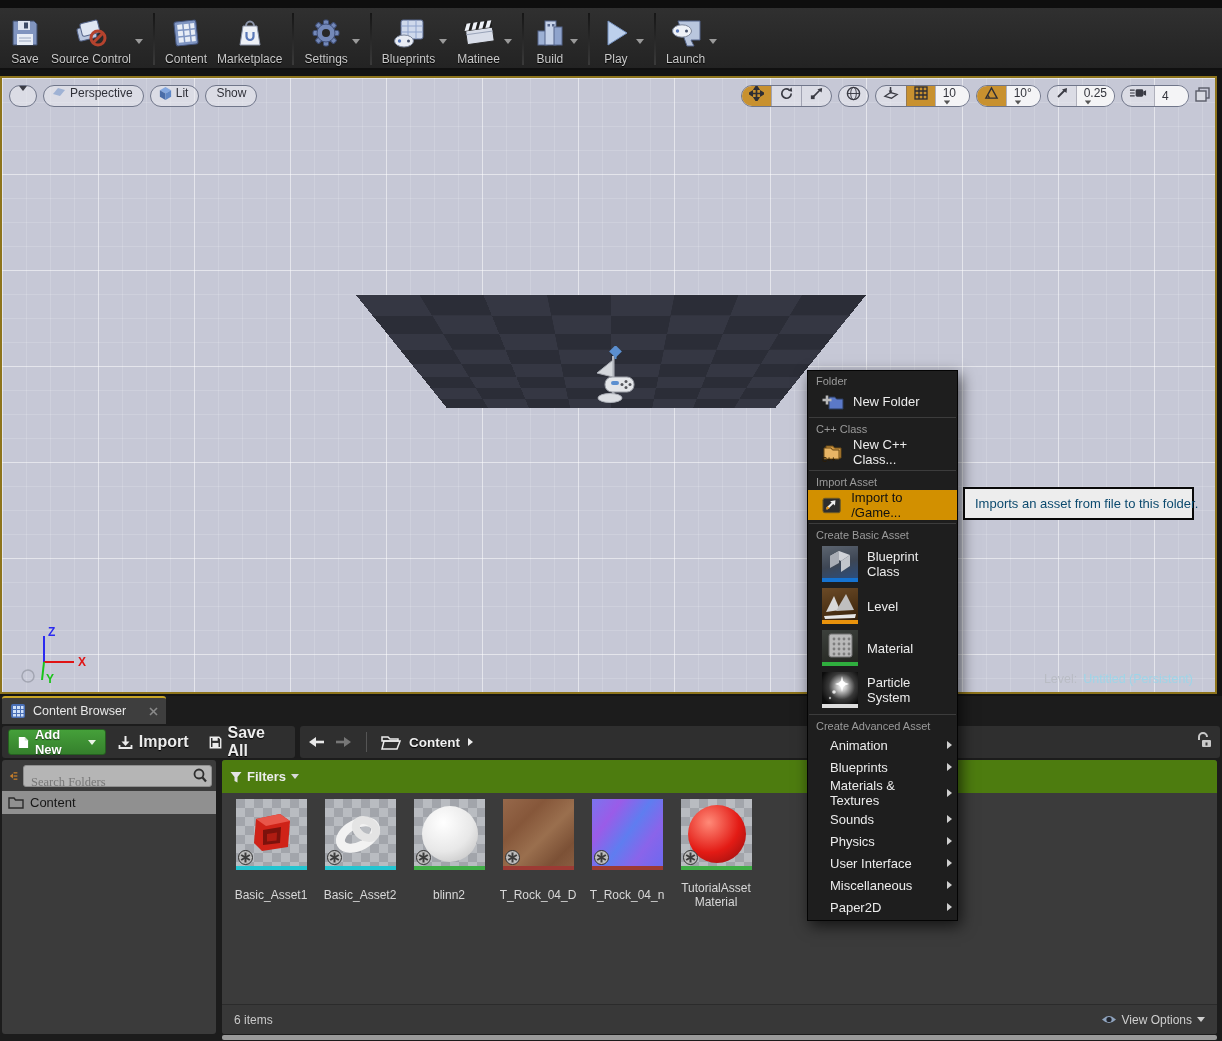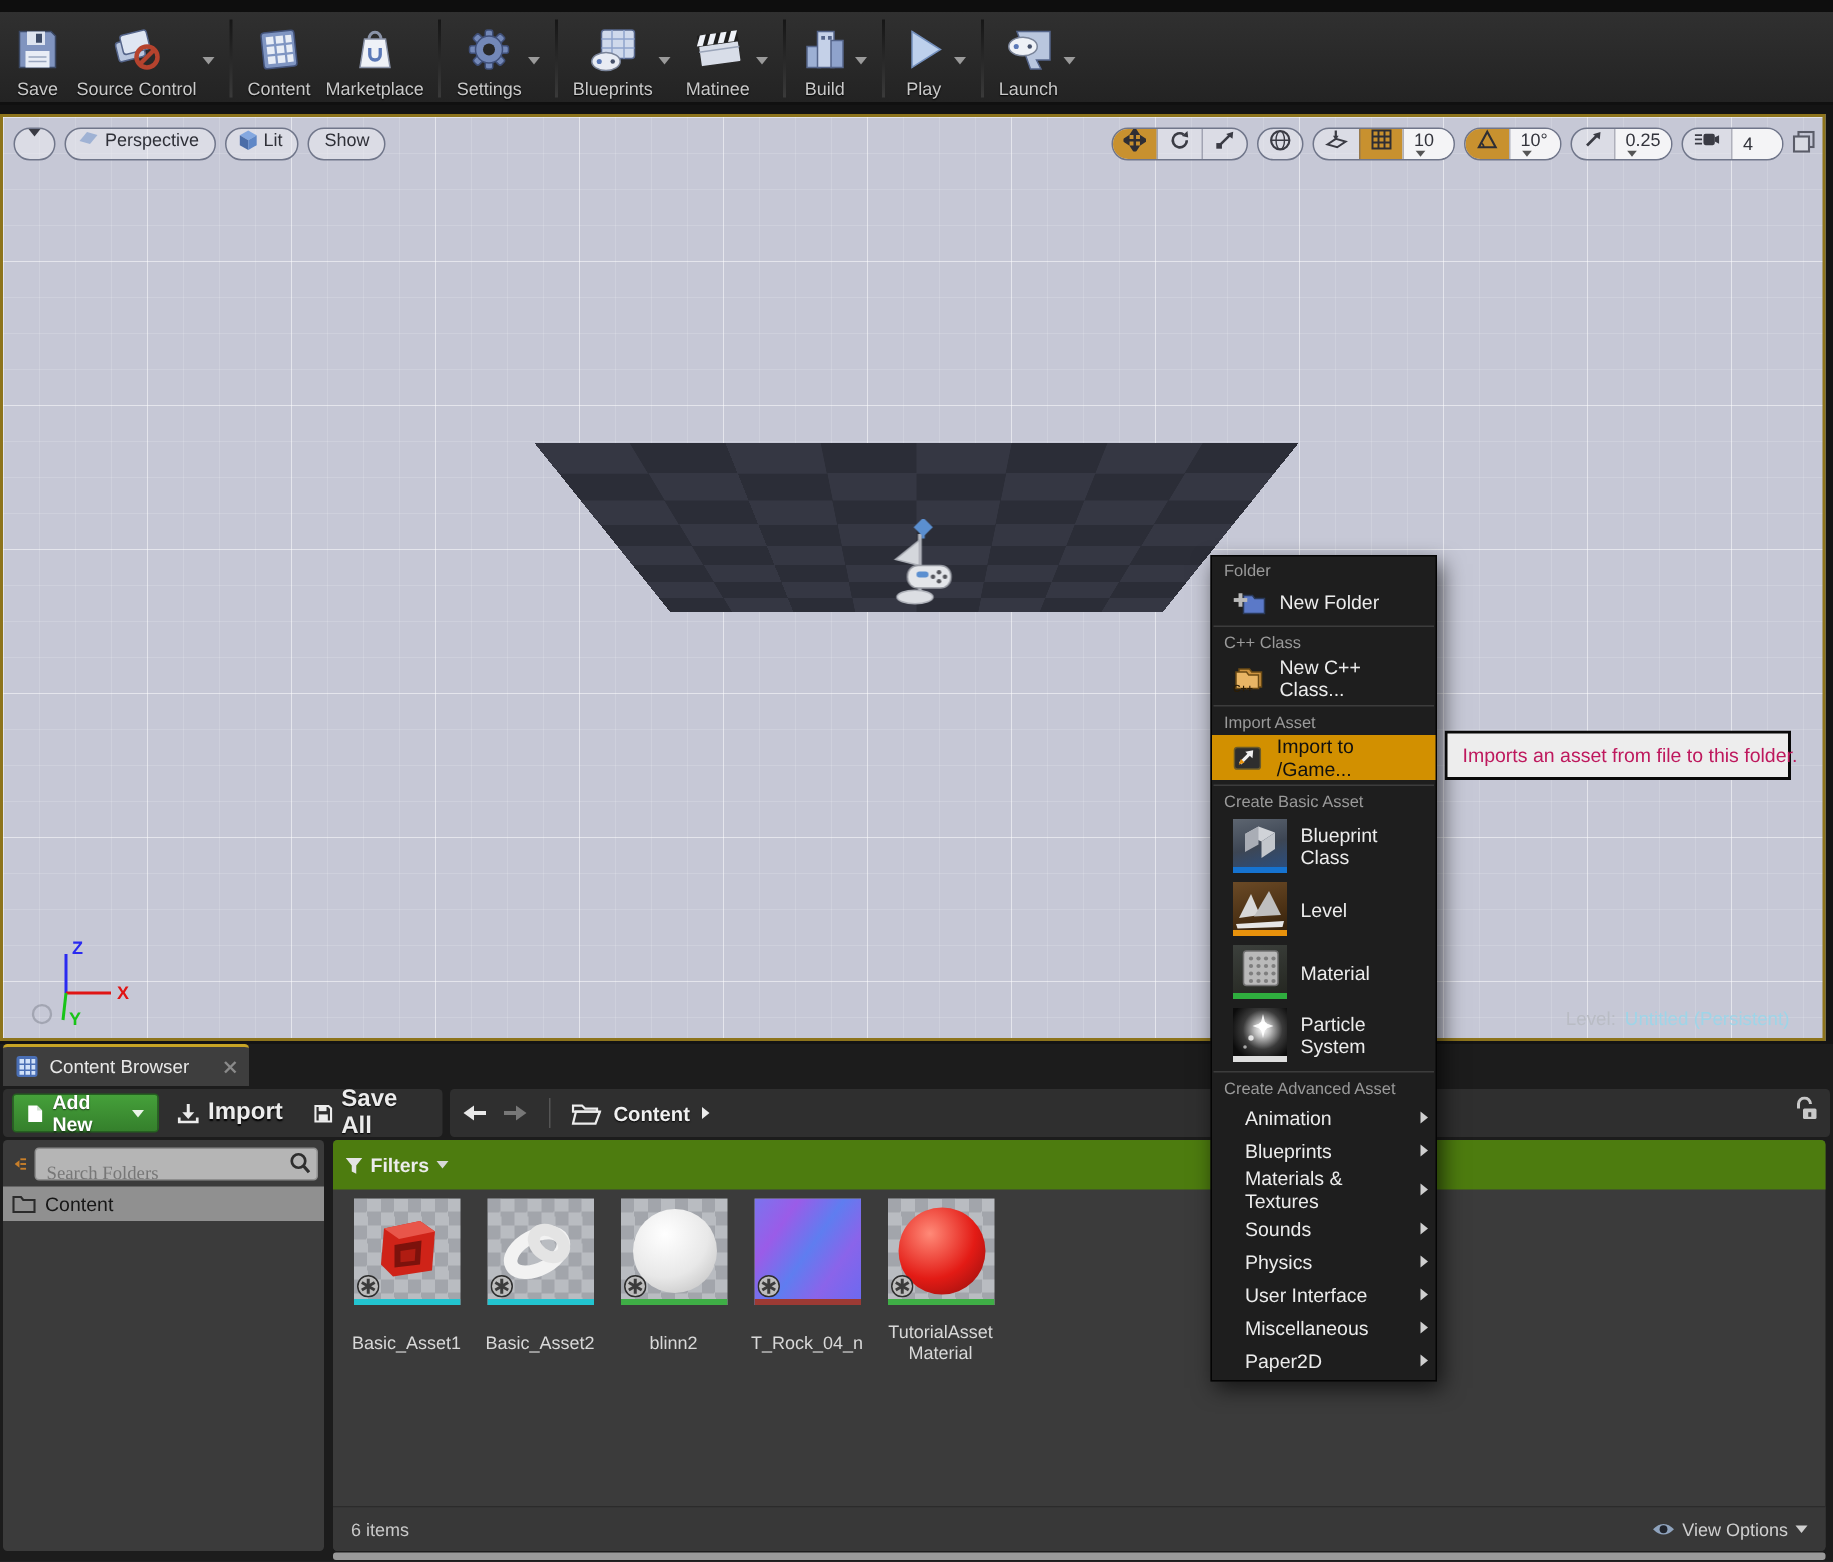--- a/index.html
+++ b/index.html
@@ -135,21 +135,21 @@
   .thumb-level { background:linear-gradient(165deg,#6b4a26 0%, #4a3014 60%, #2e1d0a 100%); }
   .thumb-level .bar { background:#e8920c; }
   .thumb-mat { background:linear-gradient(165deg,#3c403c 0%, #23251f 100%); }
   .thumb-mat .bar { background:#2fae3e; }
   .thumb-part { background:radial-gradient(circle at 55% 40%, #ffffff 0%, #bdbdbd 18%, #3a3a3a 45%, #0c0c0c 75%); }
   .thumb-part .bar { background:#dedede; }
   .cpp-badge { position:absolute; left:0px; bottom:-2px; font-size:7px; font-weight:bold; color:#2a1c06; }
 
   
   .tooltip { position:absolute; left:963px; top:487px; width:231px; height:33px; background:#ededed;
-    border:2px solid #090909; color:#be185d; font-size:13px; display:flex; align-items:center;
+    border:2px solid #090909; color:#0c4a6e; font-size:13px; display:flex; align-items:center;
     padding:14px 10px; z-index:60; white-space:nowrap; }
 </style>
 </head>
 <body>
 
 <div class="stage">
 
   <div class="titlebar"></div>
 
   <div class="main-toolbar">
@@ -672,20 +672,35 @@
                   <g stroke="#3c3c3c" stroke-width="2">
                     <line x1="7.5" y1="2.5" x2="7.5" y2="12.5"></line>
                     <line x1="3.2" y1="5" x2="11.8" y2="10"></line>
                     <line x1="11.8" y1="5" x2="3.2" y2="10"></line>
                   </g>
                 </svg>
             </div>
             <div class="asset-name">blinn2</div>
           </div>
 
+          <div class="asset-tile">
+            <div class="thumb">
+              <div class="tex-rock"></div>
+              <div class="bar" style="background-color: rgb(156, 58, 52);"></div>
+              <svg class="badge" width="15" height="15" viewBox="0 0 15 15">
+                  <circle cx="7.5" cy="7.5" r="7" fill="#bdbdbd" stroke="#2e2e2e"></circle>
+                  <g stroke="#3c3c3c" stroke-width="2">
+                    <line x1="7.5" y1="2.5" x2="7.5" y2="12.5"></line>
+                    <line x1="3.2" y1="5" x2="11.8" y2="10"></line>
+                    <line x1="11.8" y1="5" x2="3.2" y2="10"></line>
+                  </g>
+                </svg>
+            </div>
+            <div class="asset-name">T_Rock_04_D</div>
+          </div>
 
           <div class="asset-tile">
             <div class="thumb">
               <div class="tex-normal"></div>
               <div class="bar" style="background-color: rgb(156, 58, 52);"></div>
               <svg class="badge" width="15" height="15" viewBox="0 0 15 15">
                   <circle cx="7.5" cy="7.5" r="7" fill="#bdbdbd" stroke="#2e2e2e"></circle>
                   <g stroke="#3c3c3c" stroke-width="2">
                     <line x1="7.5" y1="2.5" x2="7.5" y2="12.5"></line>
                     <line x1="3.2" y1="5" x2="11.8" y2="10"></line>

